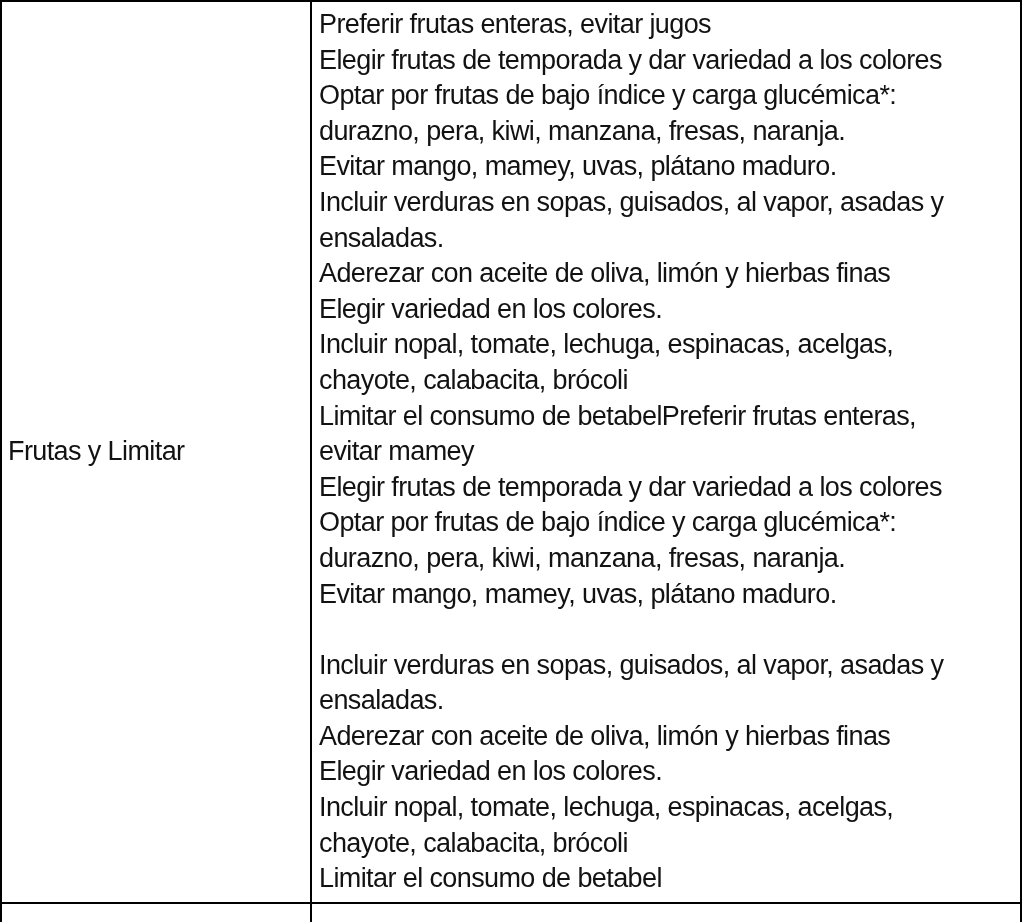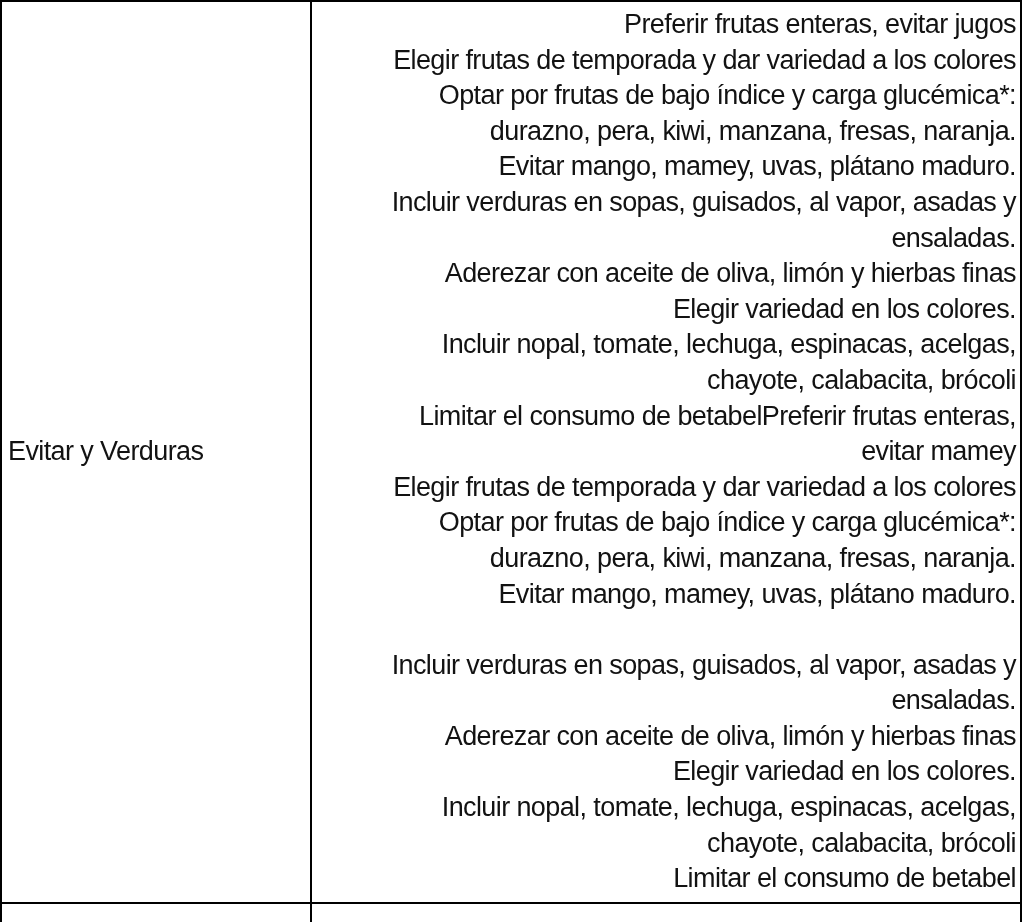--- a/index.html
+++ b/index.html
@@ -37,34 +37,33 @@
   td.recommendations-cell {
     vertical-align: top;
     padding: 5px 4px 5px 7px;
     font-size: 27px;
     letter-spacing: -0.6px;
   }
   td.recommendations-cell .line {
     line-height: 35.6px;
     min-height: 35.6px;
     white-space: pre;
-    text-align: right;
   }
   tr.empty-row td {
     height: 44px;
   }
 </style>
 </head>
 <body>
 
 <div id="page">
   <table class="doc-table">
     <tbody>
         <tr>
-      <td class="category-cell">Evitar y Verduras</td>
+      <td class="category-cell">Frutas y Limitar</td>
       <td class="recommendations-cell">
             <div class="line">Preferir frutas enteras, evitar jugos</div>
             <div class="line">Elegir frutas de temporada y dar variedad a los colores</div>
             <div class="line">Optar por frutas de bajo índice y carga glucémica*:</div>
             <div class="line">durazno, pera, kiwi, manzana, fresas, naranja.</div>
             <div class="line">Evitar mango, mamey, uvas, plátano maduro.</div>
             <div class="line">Incluir verduras en sopas, guisados, al vapor, asadas y</div>
             <div class="line">ensaladas.</div>
             <div class="line">Aderezar con aceite de oliva, limón y hierbas finas</div>
             <div class="line">Elegir variedad en los colores.</div>

